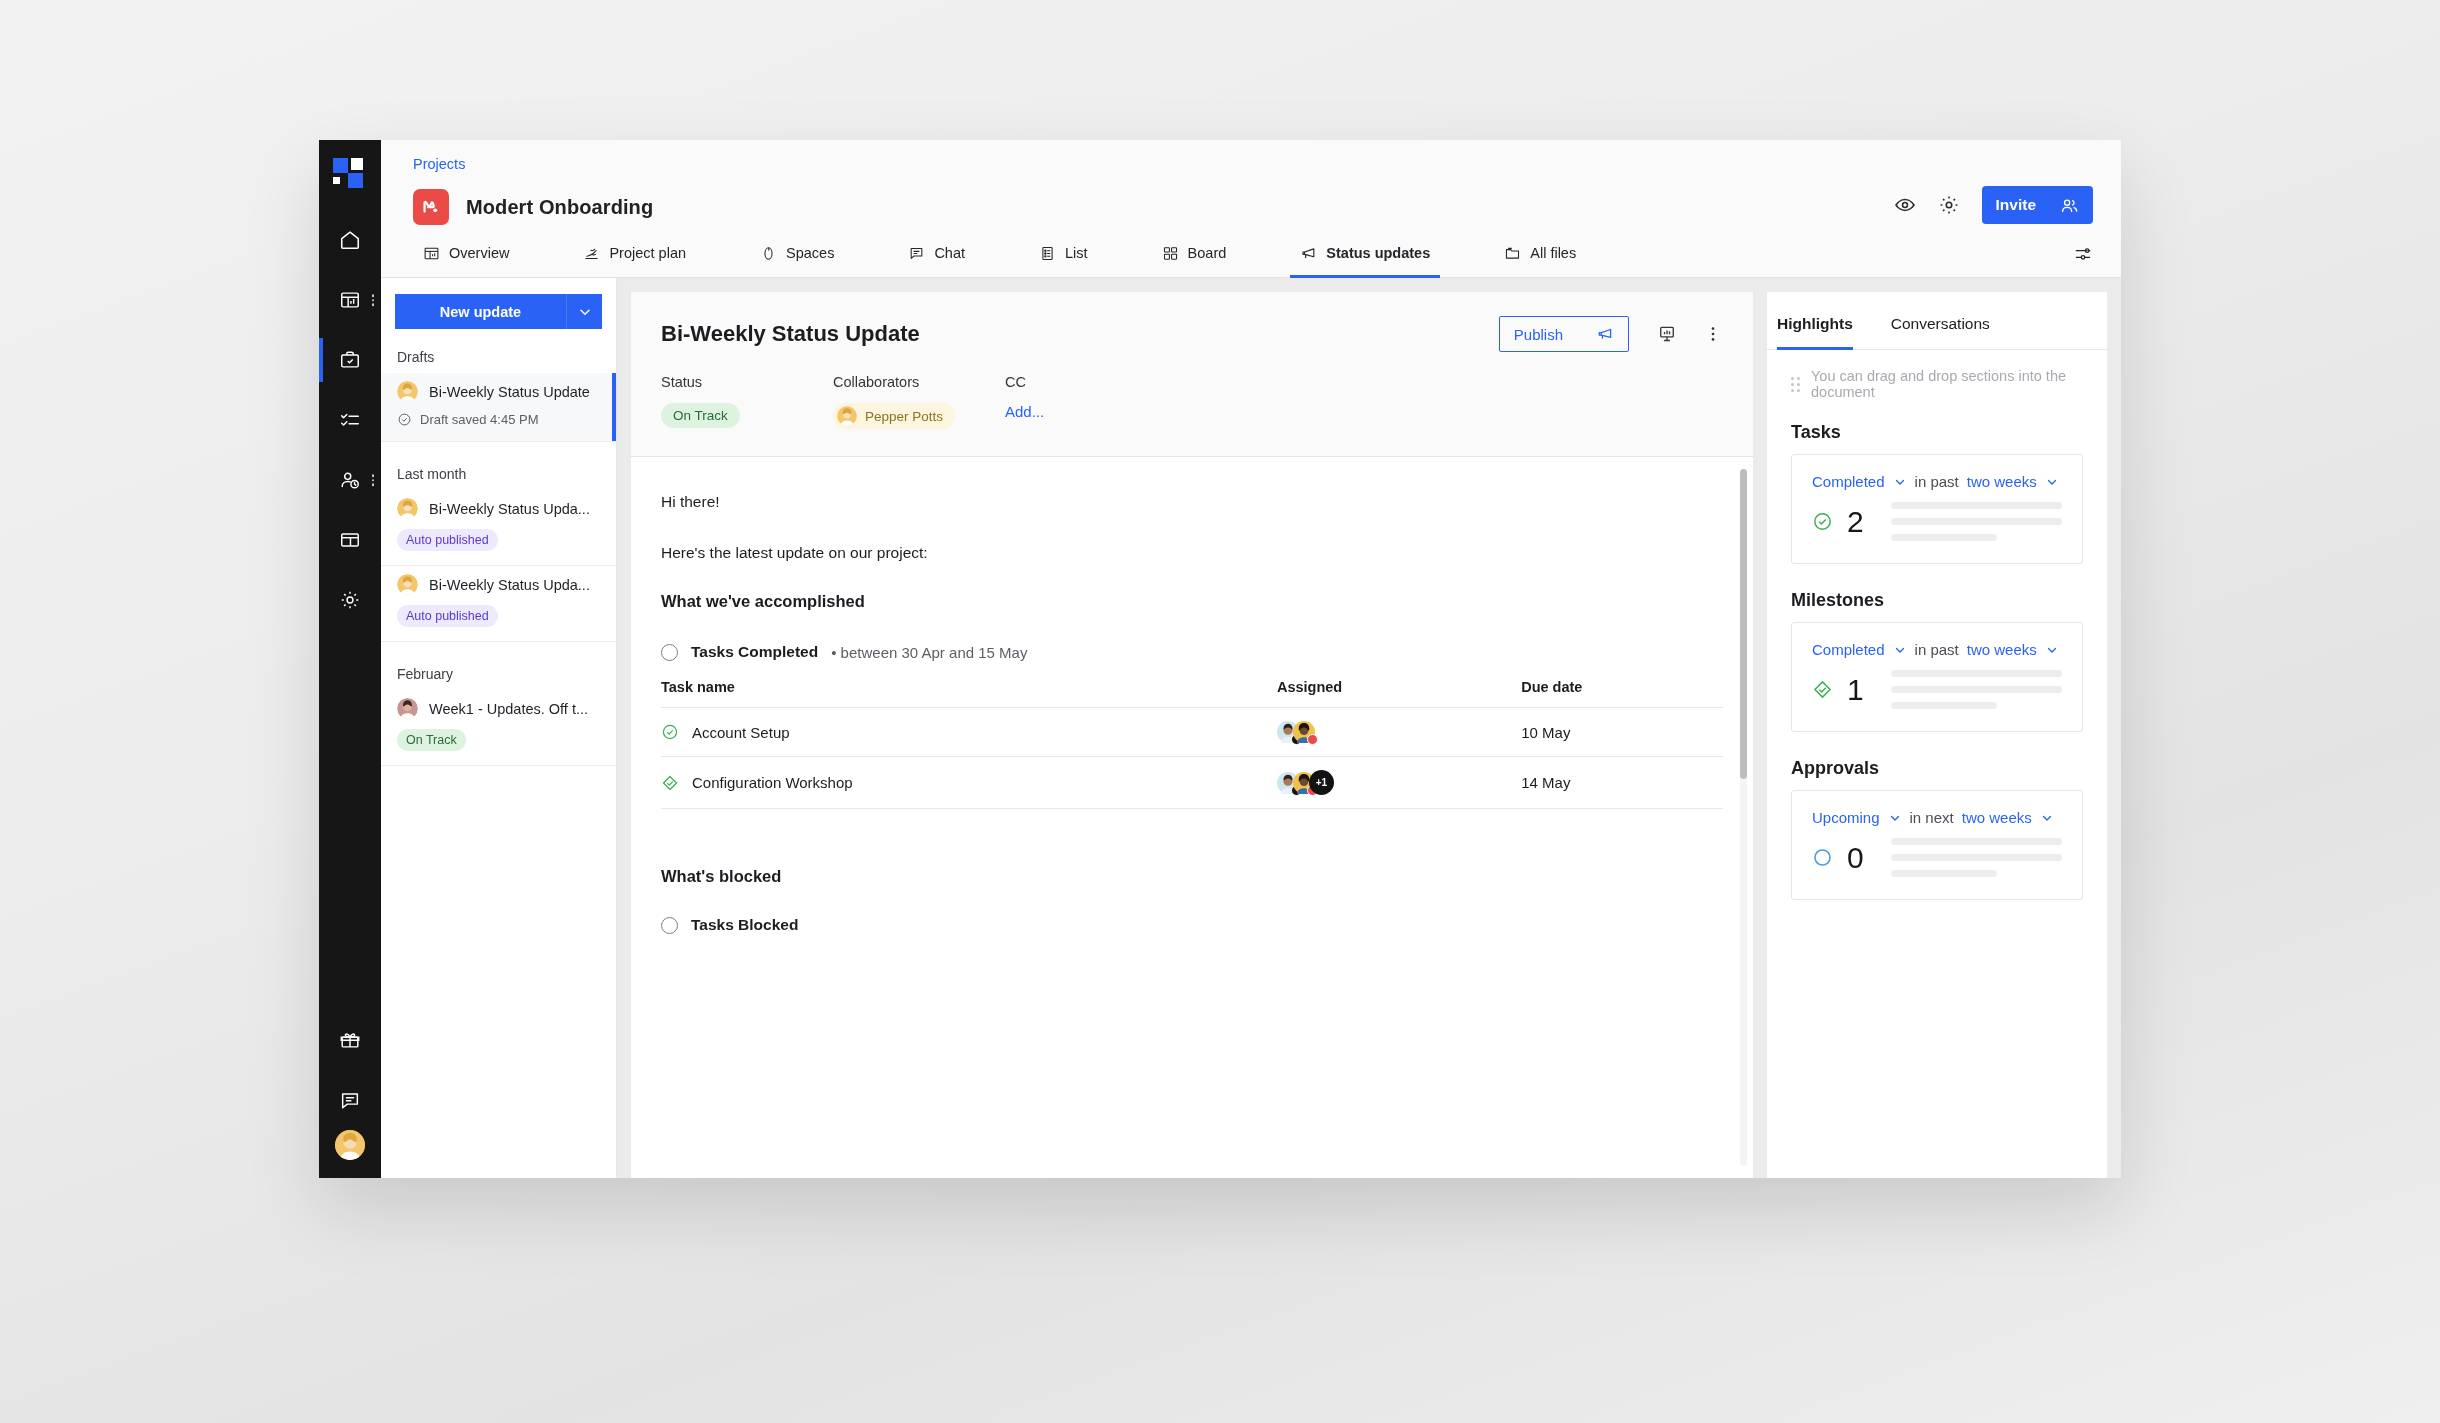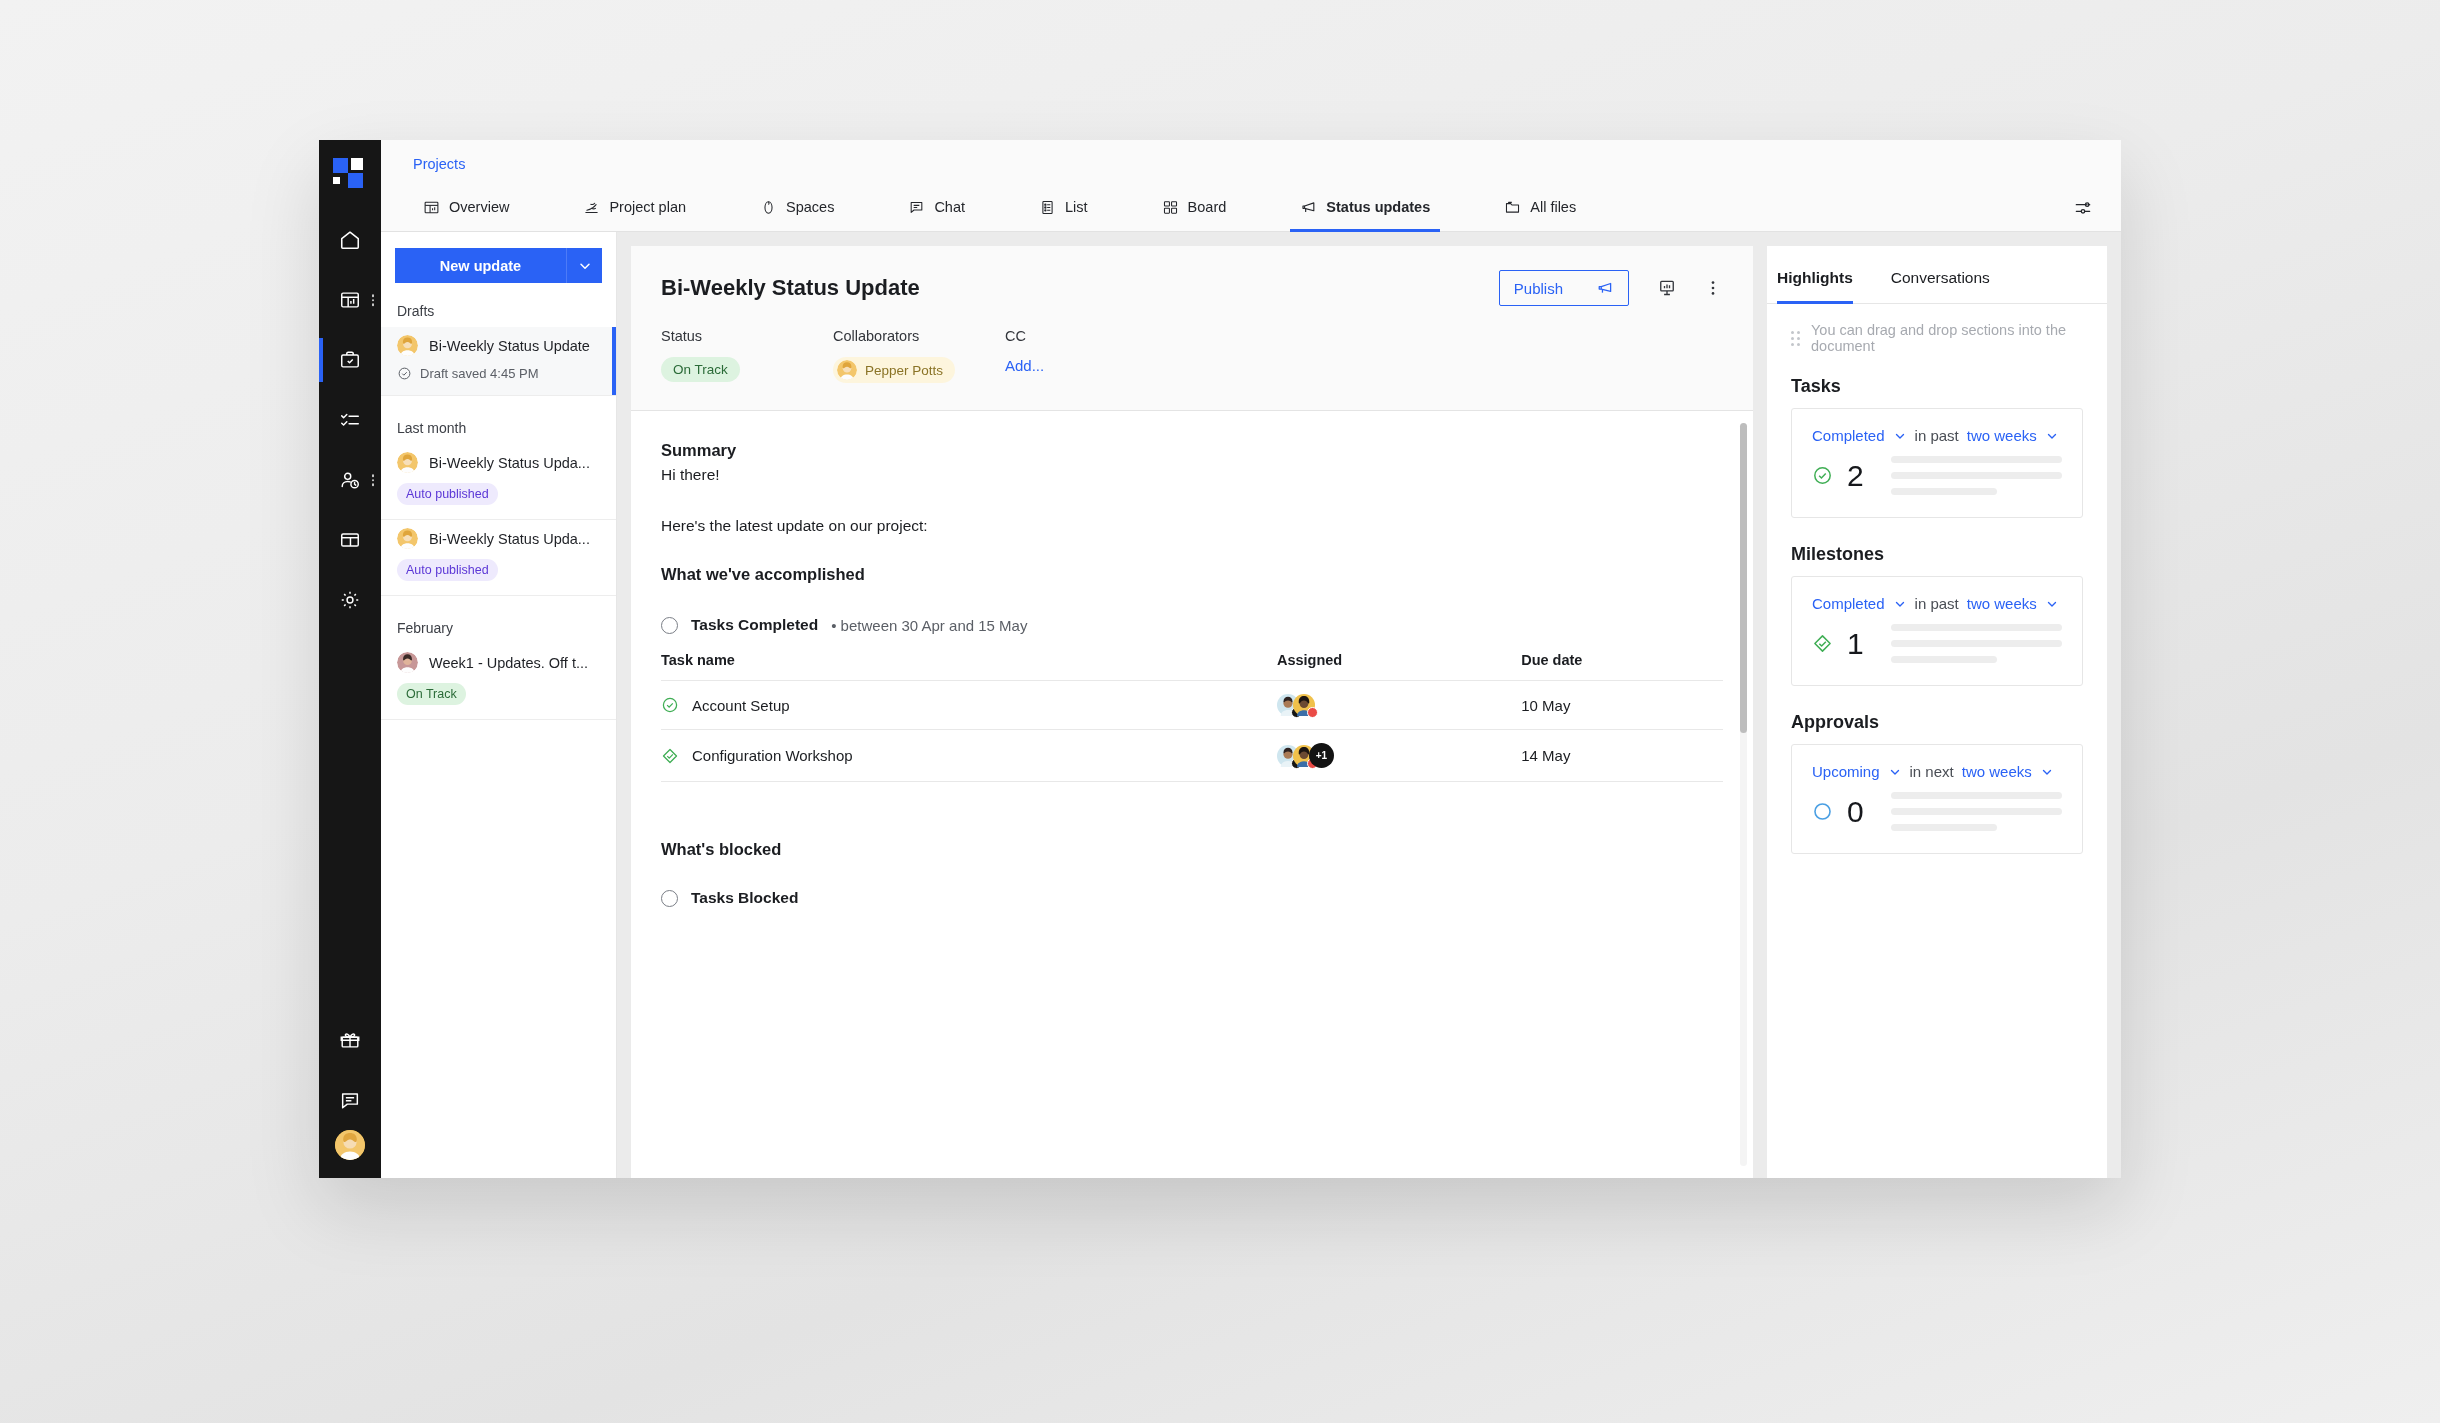--- a/index.html
+++ b/index.html
@@ -339,20 +339,29 @@
         <path d="M5 30c0-5.5 4.5-8.4 10-8.4S25 24.5 25 30z" fill="#fdfdfd"></path>
         <path d="M8.2 9.5C8.2 5 11.2 3 15 3s6.8 2 6.8 6.5c0 2-.6 2.6-1.2 2.6-2 0-2.6-2.5-5.6-2.5s-3.6 2.5-5.6 2.5c-.6 0-1.2-.6-1.2-2.6z" fill="#e0a63f"></path>
       </svg>
     </div>
   </div>
 
   <div id="app-body">
 
     <div id="top-header">
       <div id="breadcrumb">Projects</div>
+      <div id="title-row">
+        <div id="project-icon">
+          <svg width="22" height="22" viewBox="0 0 24 24">
+            <path d="M5 17V7.2c0-.7.9-1 1.3-.4L9.3 11c.4.6 1.3.5 1.6-.1l1.6-3.4c.3-.7 1.3-.6 1.5.1l1 3.3c.2.7-.4 1.3-1 1.3H9" fill="none" stroke="#fff" stroke-width="2.4" stroke-linecap="round" stroke-linejoin="round"></path>
+            <circle cx="16.6" cy="15.6" r="2.1" fill="#fff"></circle>
+          </svg>
+        </div>
+        <div id="project-title">Modert Onboarding</div>
+      </div>
       <div id="header-actions">
         <svg class="hdr-icon" viewBox="0 0 24 24" fill="none" stroke="currentColor" stroke-width="1.7">
             <path d="M2.2 12S5.8 6 12 6s9.8 6 9.8 6-3.6 6-9.8 6S2.2 12 2.2 12z"></path>
             <circle cx="12" cy="12" r="2.7"></circle>
           </svg>
         <svg class="hdr-icon" viewBox="0 0 24 24" fill="none" stroke="currentColor" stroke-width="1.7">
             <circle cx="12" cy="12" r="3"></circle>
             <path d="M12 2.8v2M12 19.2v2M2.8 12h2M19.2 12h2M5.5 5.5l1.5 1.5M17 17l1.5 1.5M18.5 5.5L17 7M7 17l-1.5 1.5"></path>
           </svg>
         <div id="invite-btn">
@@ -572,21 +581,20 @@
               </div>
               <div class="meta-col">
                 <div class="meta-label">CC</div>
                 <span id="cc-add">Add...</span>
               </div>
             </div>
           </div>
           <div id="doc-divider"></div>
 
           <div id="doc-scroll">
-            <div class="doc-h">Summary</div>
             <div class="doc-p" style="margin-top:6px">Hi there!</div>
             <div class="doc-p" style="margin-top:33px">Here's the latest update on our project:</div>
             <div class="doc-h" style="margin-top:30px">What we've accomplished</div>
 
             <div class="sect-row" style="margin-top:32px">
               <span class="ring"></span>
               <span class="sect-title">Tasks Completed</span>
               <span class="sect-sub">• between 30 Apr and 15 May</span>
             </div>
 

